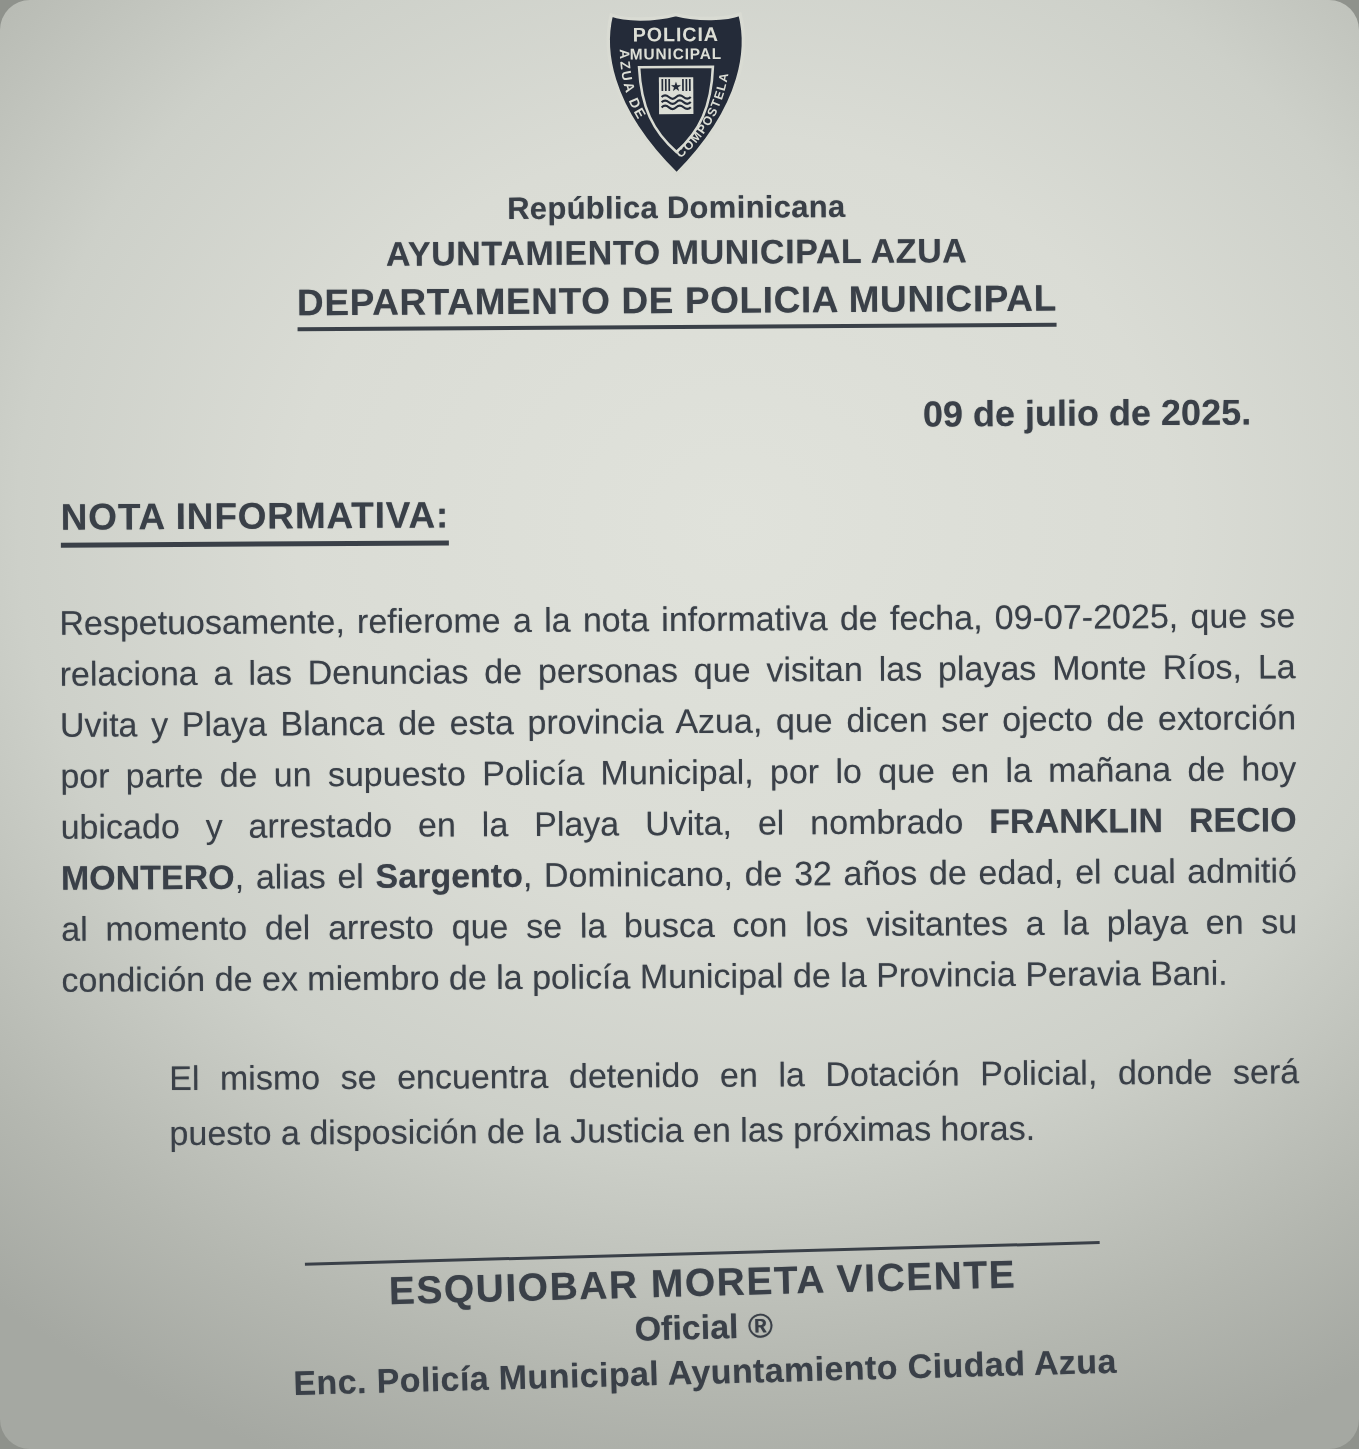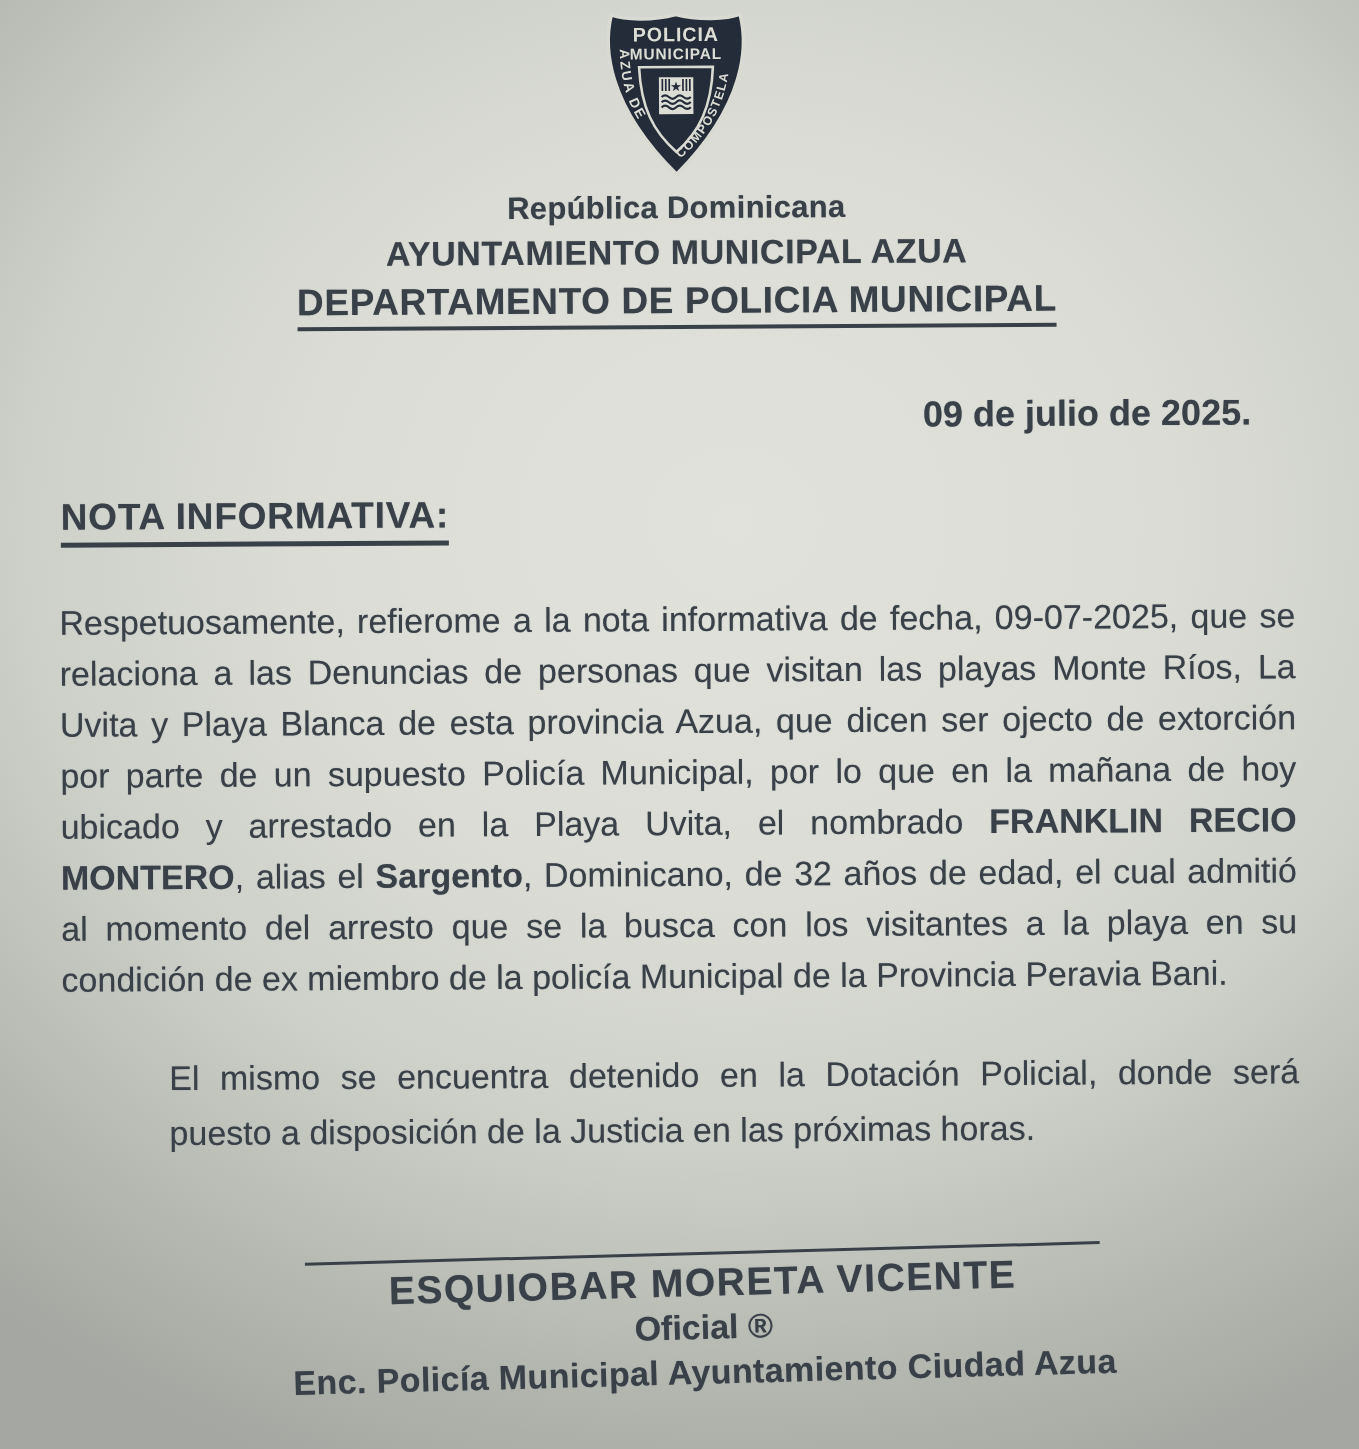--- a/index.html
+++ b/index.html
@@ -5,20 +5,21 @@
   html,body { margin:0; padding:0; }
   body { background:#8f928c; font-family:"Liberation Sans", sans-serif; }
 
   .page {
     position:relative;
     width:1359px; height:1449px;
     overflow:hidden;
     background:
       radial-gradient(ellipse 85% 70% at 54% 36%,
         #e0e2db 0%, #dadcd5 38%, #cdd0c9 62%, #b4b7b0 85%, #a5a8a2 100%);
+    border-radius: 30px;
   }
 
   .doc {
     position:absolute; inset:0;
     transform:rotate(-0.35deg);
     color:#3a4048;
     text-shadow:0 0 1px rgba(58,64,72,0.45);
   }
 
   .badge-wrap { text-align:center; margin-top:6px; }

